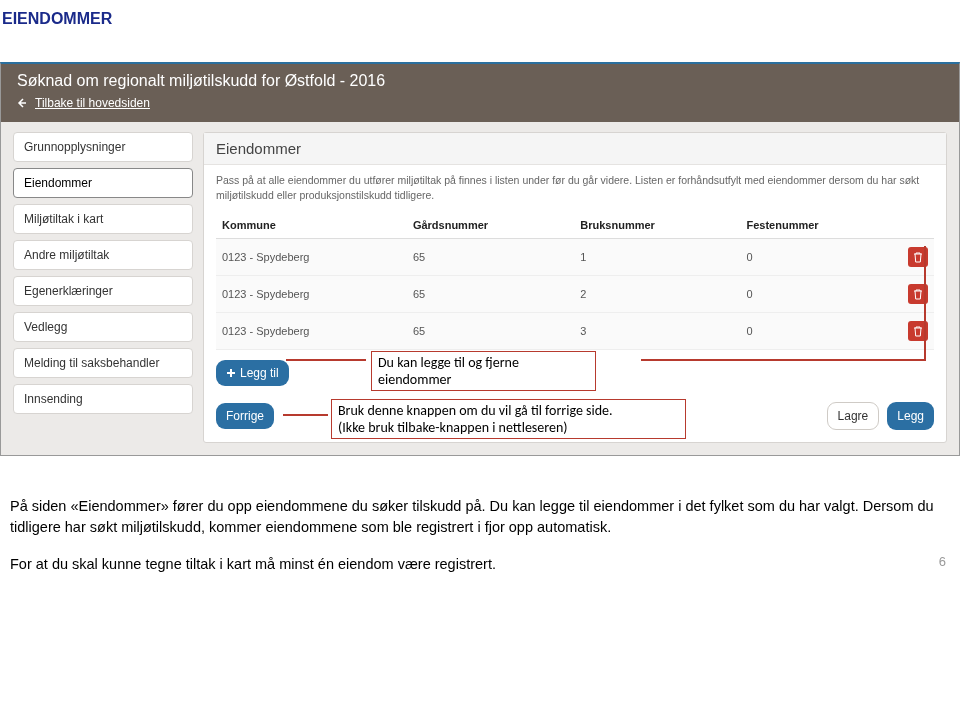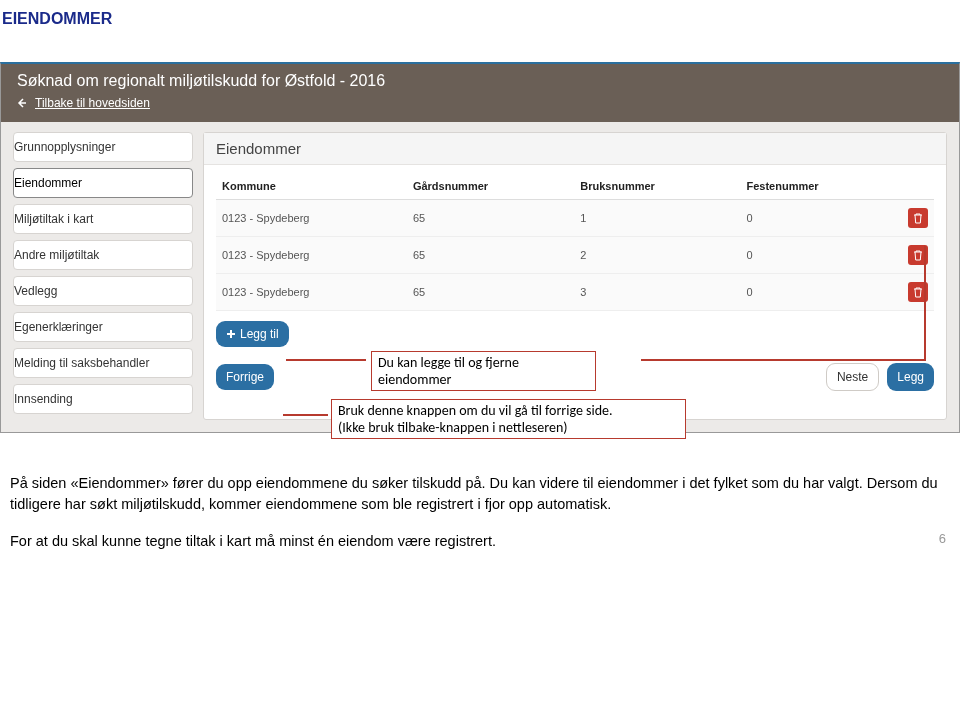--- a/index.html
+++ b/index.html
@@ -47,21 +47,21 @@
     gap: 10px;
   }
   .sidebar {
     width: 180px;
     flex: none;
   }
   .sidebar-item {
     background: #fff;
     border: 1px solid #d7d4d1;
     border-radius: 4px;
-    padding: 7px 0;
+    padding: 7px 10px;
     margin-bottom: 6px;
     font-size: 12px;
     color: #333;
     cursor: pointer;
   }
   .sidebar-item.active {
     border-color: #888;
     color: #000;
     font-weight: 500;
   }
@@ -177,29 +177,30 @@
       <span>Tilbake til hovedsiden</span>
     </div>
   </div>
 
   <div class="app-body">
     <div class="sidebar">
       <div class="sidebar-item">Grunnopplysninger</div>
       <div class="sidebar-item active">Eiendommer</div>
       <div class="sidebar-item">Miljøtiltak i kart</div>
       <div class="sidebar-item">Andre miljøtiltak</div>
+      <div class="sidebar-item">Egenerklæringer</div>
       <div class="sidebar-item">Vedlegg</div>
-      <div class="sidebar-item">Egenerklæringer</div>
       <div class="sidebar-item">Melding til saksbehandler</div>
       <div class="sidebar-item">Innsending</div>
     </div>
 
     <div class="main">
       <div class="panel-title">Eiendommer</div>
       <div class="panel-body">
+        <div class="hint">Pass på at alle eiendommer du utfører miljøtiltak på finnes i listen under før du går videre. Listen er forhåndsutfylt med eiendommer dersom du har søkt miljøtilskudd eller produksjonstilskudd tidligere.</div>
 
         <table>
           <thead>
             <tr>
               <th>Kommune</th>
               <th>Gårdsnummer</th>
               <th>Bruksnummer</th>
               <th>Festenummer</th>
               <th class="del-cell"></th>
             </tr>
@@ -256,21 +257,21 @@
           <span>Legg til</span>
         </button>
       </div>
 
       <div class="nav-row">
         <button class="btn btn-blue-dark">
           <span>Forrige</span>
         </button>
         <div class="nav-row-right">
           <button class="btn btn-white">
-            <span>Neste</span>
+            <span>Lagre</span>
           </button>
           <button class="btn btn-blue-dark">
             <span>Legg</span>
           </button>
         </div>
       </div>
     </div>
   </div>
 
   <div class="callout-line" style="left:285px; top:295px; width:80px; height:2px;"></div>
@@ -279,18 +280,18 @@
   <div class="callout-line" style="left:282px; top:350px; width:45px; height:2px;"></div>
 
   <div class="annot" style="left:370px; top:287px; width:225px; font-size:14px; background:#fff; border:1px solid #b73a2e; padding:2px 6px;">Du kan legge til og fjerne eiendommer</div>
   <div class="annot" style="left:330px; top:335px; width:355px; font-size:14px; background:#fff; border:1px solid #b73a2e; padding:2px 6px;">
     <div>Bruk denne knappen om du vil gå til forrige side.</div>
     <div>(Ikke bruk tilbake-knappen i nettleseren)</div>
   </div>
 </div>
 
 <div style="padding:40px 10px 0 10px; font-size:14.5px; line-height:1.45; color:#000;">
-  <div>På siden «Eiendommer» fører du opp eiendommene du søker tilskudd på. Du kan videre til eiendommer i det fylket som du har valgt. Dersom du tidligere har søkt miljøtilskudd, kommer eiendommene som ble registrert i fjor opp automatisk.</div>
+  <div>På siden «Eiendommer» fører du opp eiendommene du søker tilskudd på. Du kan legge til eiendommer i det fylket som du har valgt. Dersom du tidligere har søkt miljøtilskudd, kommer eiendommene som ble registrert i fjor opp automatisk.</div>
   <div style="height:16px;"></div>
   <div>For at du skal kunne tegne tiltak i kart må minst én eiendom være registrert.</div>
 </div>
 
 <div class="page-no">6</div>
 
 </body></html>

